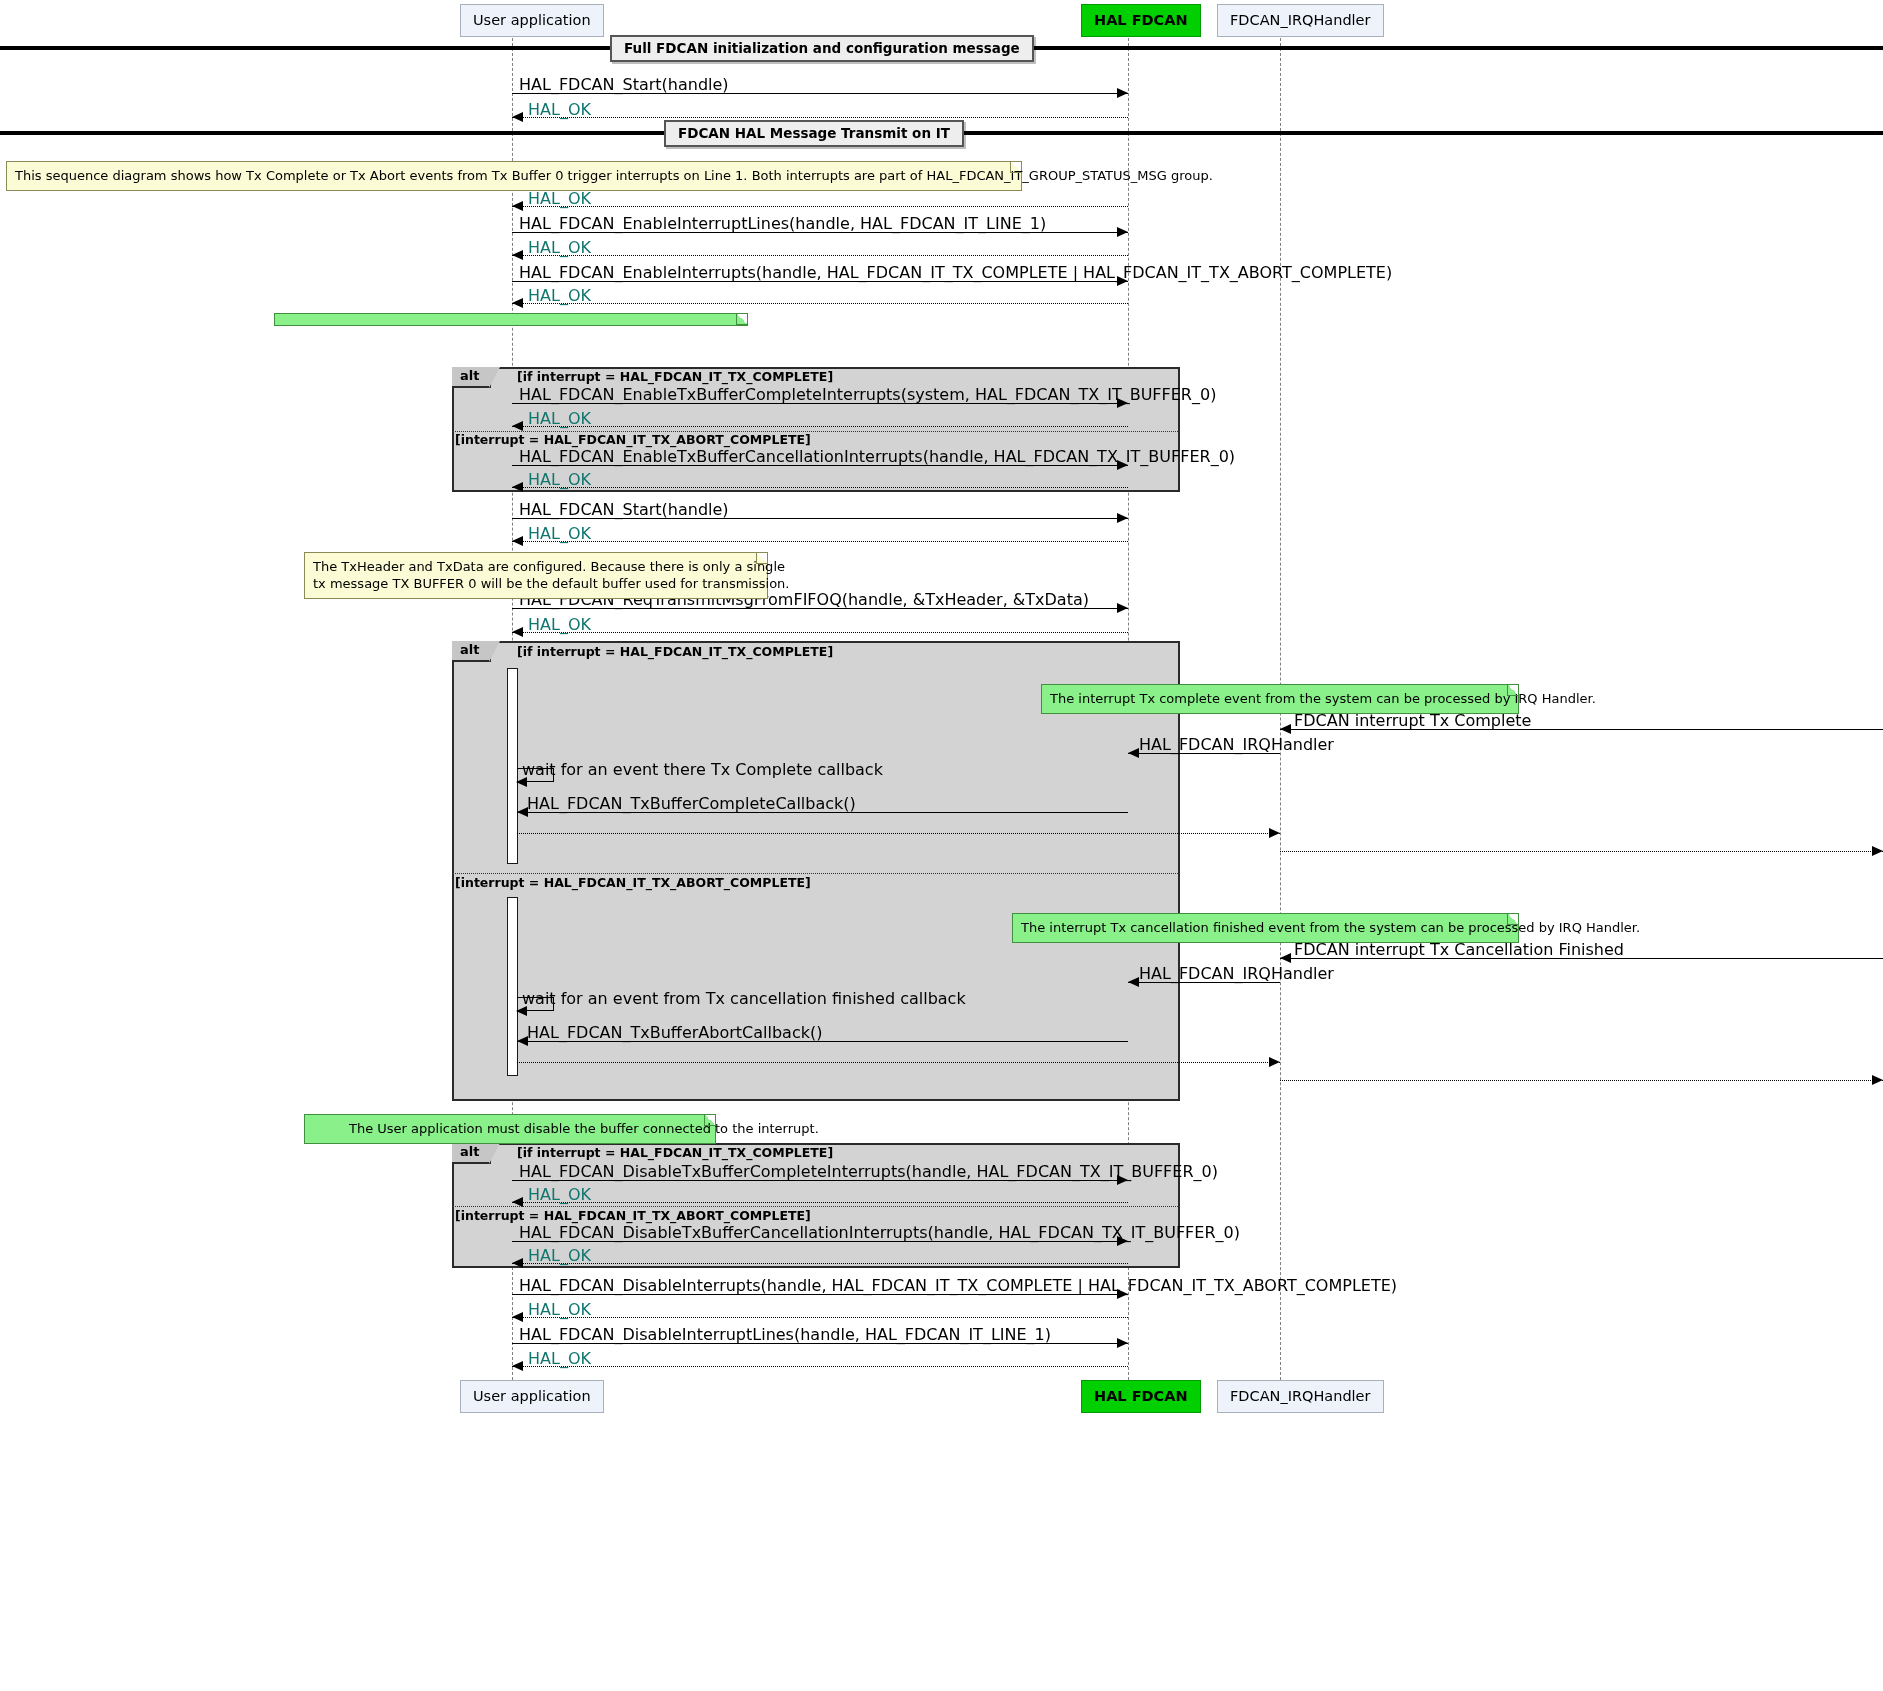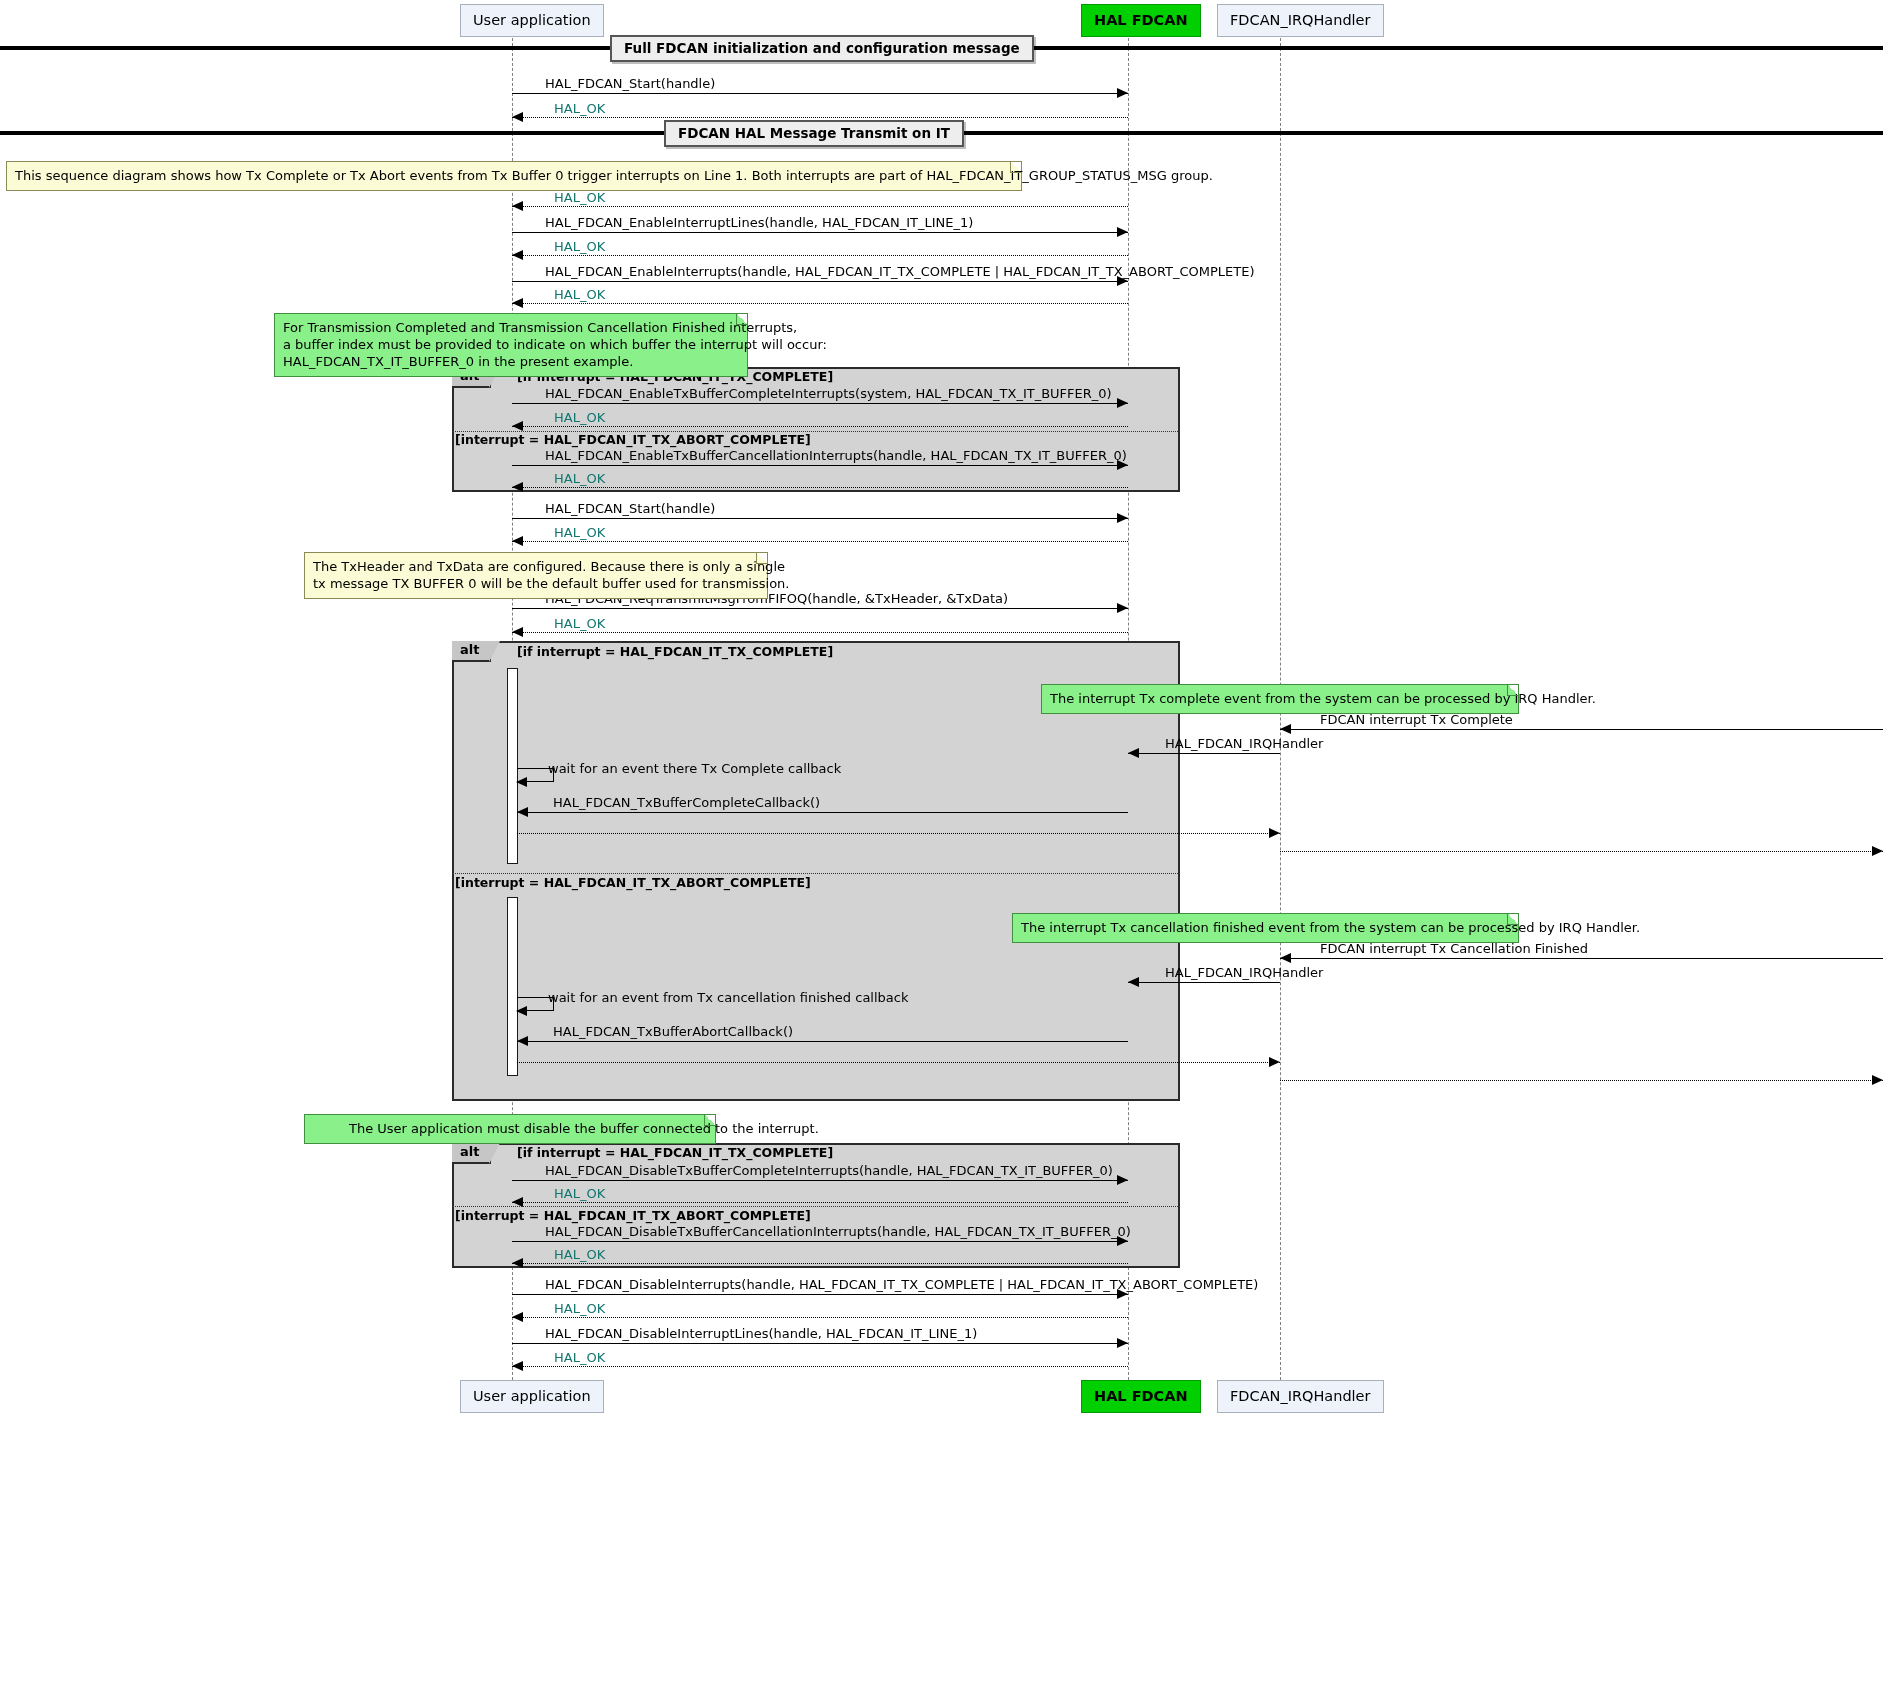--- a/index.html
+++ b/index.html
@@ -59,21 +59,21 @@
     white-space:nowrap;
     line-height:1.1;
   }
 
   
   .msg-line {
     position:absolute; height:0; border-top:1.3px solid #000;
   }
   .msg-line.dotted { border-top:1.3px dotted #000; }
   .msg-label {
-    position:absolute; white-space:nowrap; font-size:13px; line-height:1;margin-left:26px;
+    position:absolute; white-space:nowrap; font-size:16px; line-height:1;
   }
   .msg-label.ret { color:#0f766e; }
   .arrow-r, .arrow-l {
     position:absolute; width:0; height:0;
   }
   .arrow-r {
     border-top:5px solid transparent;
     border-bottom:5px solid transparent;
     border-left:11px solid #000;
   }
@@ -276,23 +276,21 @@
     <div class="arrow-r" style="left: 1117px; top: 1338px; z-index: 8;"></div>
     <div class="msg-label" style="left: 519px; top: 1327px; z-index: 8;">HAL_FDCAN_DisableInterruptLines(handle, HAL_FDCAN_IT_LINE_1)</div>
     <div class="msg-line dotted" style="left: 512px; top: 1366px; width: 616px; z-index: 8;"></div>
     <div class="arrow-l" style="left: 512px; top: 1361px; z-index: 8;"></div>
     <div class="msg-label ret" style="left: 528px; top: 1351px; z-index: 8;">HAL_OK</div>
     <div class="divider-line" style="top: 46px; z-index: 9;"></div>
     <div class="divider-label" style="left: 610px; top: 35px; z-index: 10;">Full FDCAN initialization and configuration message</div>
     <div class="divider-line" style="top: 131px; z-index: 9;"></div>
     <div class="divider-label" style="left: 664px; top: 120px; z-index: 10;">FDCAN HAL Message Transmit on IT</div>
     <div class="note" style="left: 6px; top: 161px; width: 1016px; z-index: 11;"><div class="fold"></div><div style="white-space: nowrap;">This sequence diagram shows how Tx Complete or Tx Abort events from Tx Buffer 0 trigger interrupts on Line 1. Both interrupts are part of HAL_FDCAN_IT_GROUP_STATUS_MSG group.</div></div>
-    <div class="note green" style="left: 274px; top: 313px; width: 474px; z-index: 11;"><div class="fold"></div><div style="white-space: pre;">For Transmission Completed and Transmission Cancellation Finished interrupts,
-a buffer index must be provided to indicate on which buffer the interrupt will occur:
-HAL_FDCAN_TX_IT_BUFFER_0 in the present example.</div></div>
+    <div class="note green" style="left: 274px; top: 313px; width: 474px; z-index: 11;"><div class="fold"></div></div>
     <div class="note" style="left: 304px; top: 552px; width: 464px; z-index: 11;"><div class="fold"></div><div style="white-space: pre;">The TxHeader and TxData are configured. Because there is only a single
 tx message TX BUFFER 0 will be the default buffer used for transmission.</div></div>
     <div class="note green" style="left: 1012px; top: 913px; width: 507px; z-index: 11;"><div class="fold"></div><div style="white-space: nowrap;">The interrupt Tx cancellation finished event from the system can be processed by IRQ Handler.</div></div>
     <div class="note green" style="left: 1041px; top: 684px; width: 478px; z-index: 11;"><div class="fold"></div><div style="white-space: nowrap;">The interrupt Tx complete event from the system can be processed by IRQ Handler.</div></div>
     <div class="note green" style="left: 304px; top: 1114px; width: 412px; z-index: 11; padding-left: 44px;"><div class="fold"></div><div style="white-space: nowrap;">The User application must disable the buffer connected to the interrupt.</div></div>
     <div class="participant plain" style="left: 460px; top: 4px; z-index: 12;">User application</div>
     <div class="participant plain" style="left: 460px; top: 1380px; z-index: 12;">User application</div>
     <div class="participant hal" style="left: 1081px; top: 4px; z-index: 12;">HAL FDCAN</div>
     <div class="participant hal" style="left: 1081px; top: 1380px; z-index: 12;">HAL FDCAN</div>
     <div class="participant plain" style="left: 1217px; top: 4px; z-index: 12;">FDCAN_IRQHandler</div>

